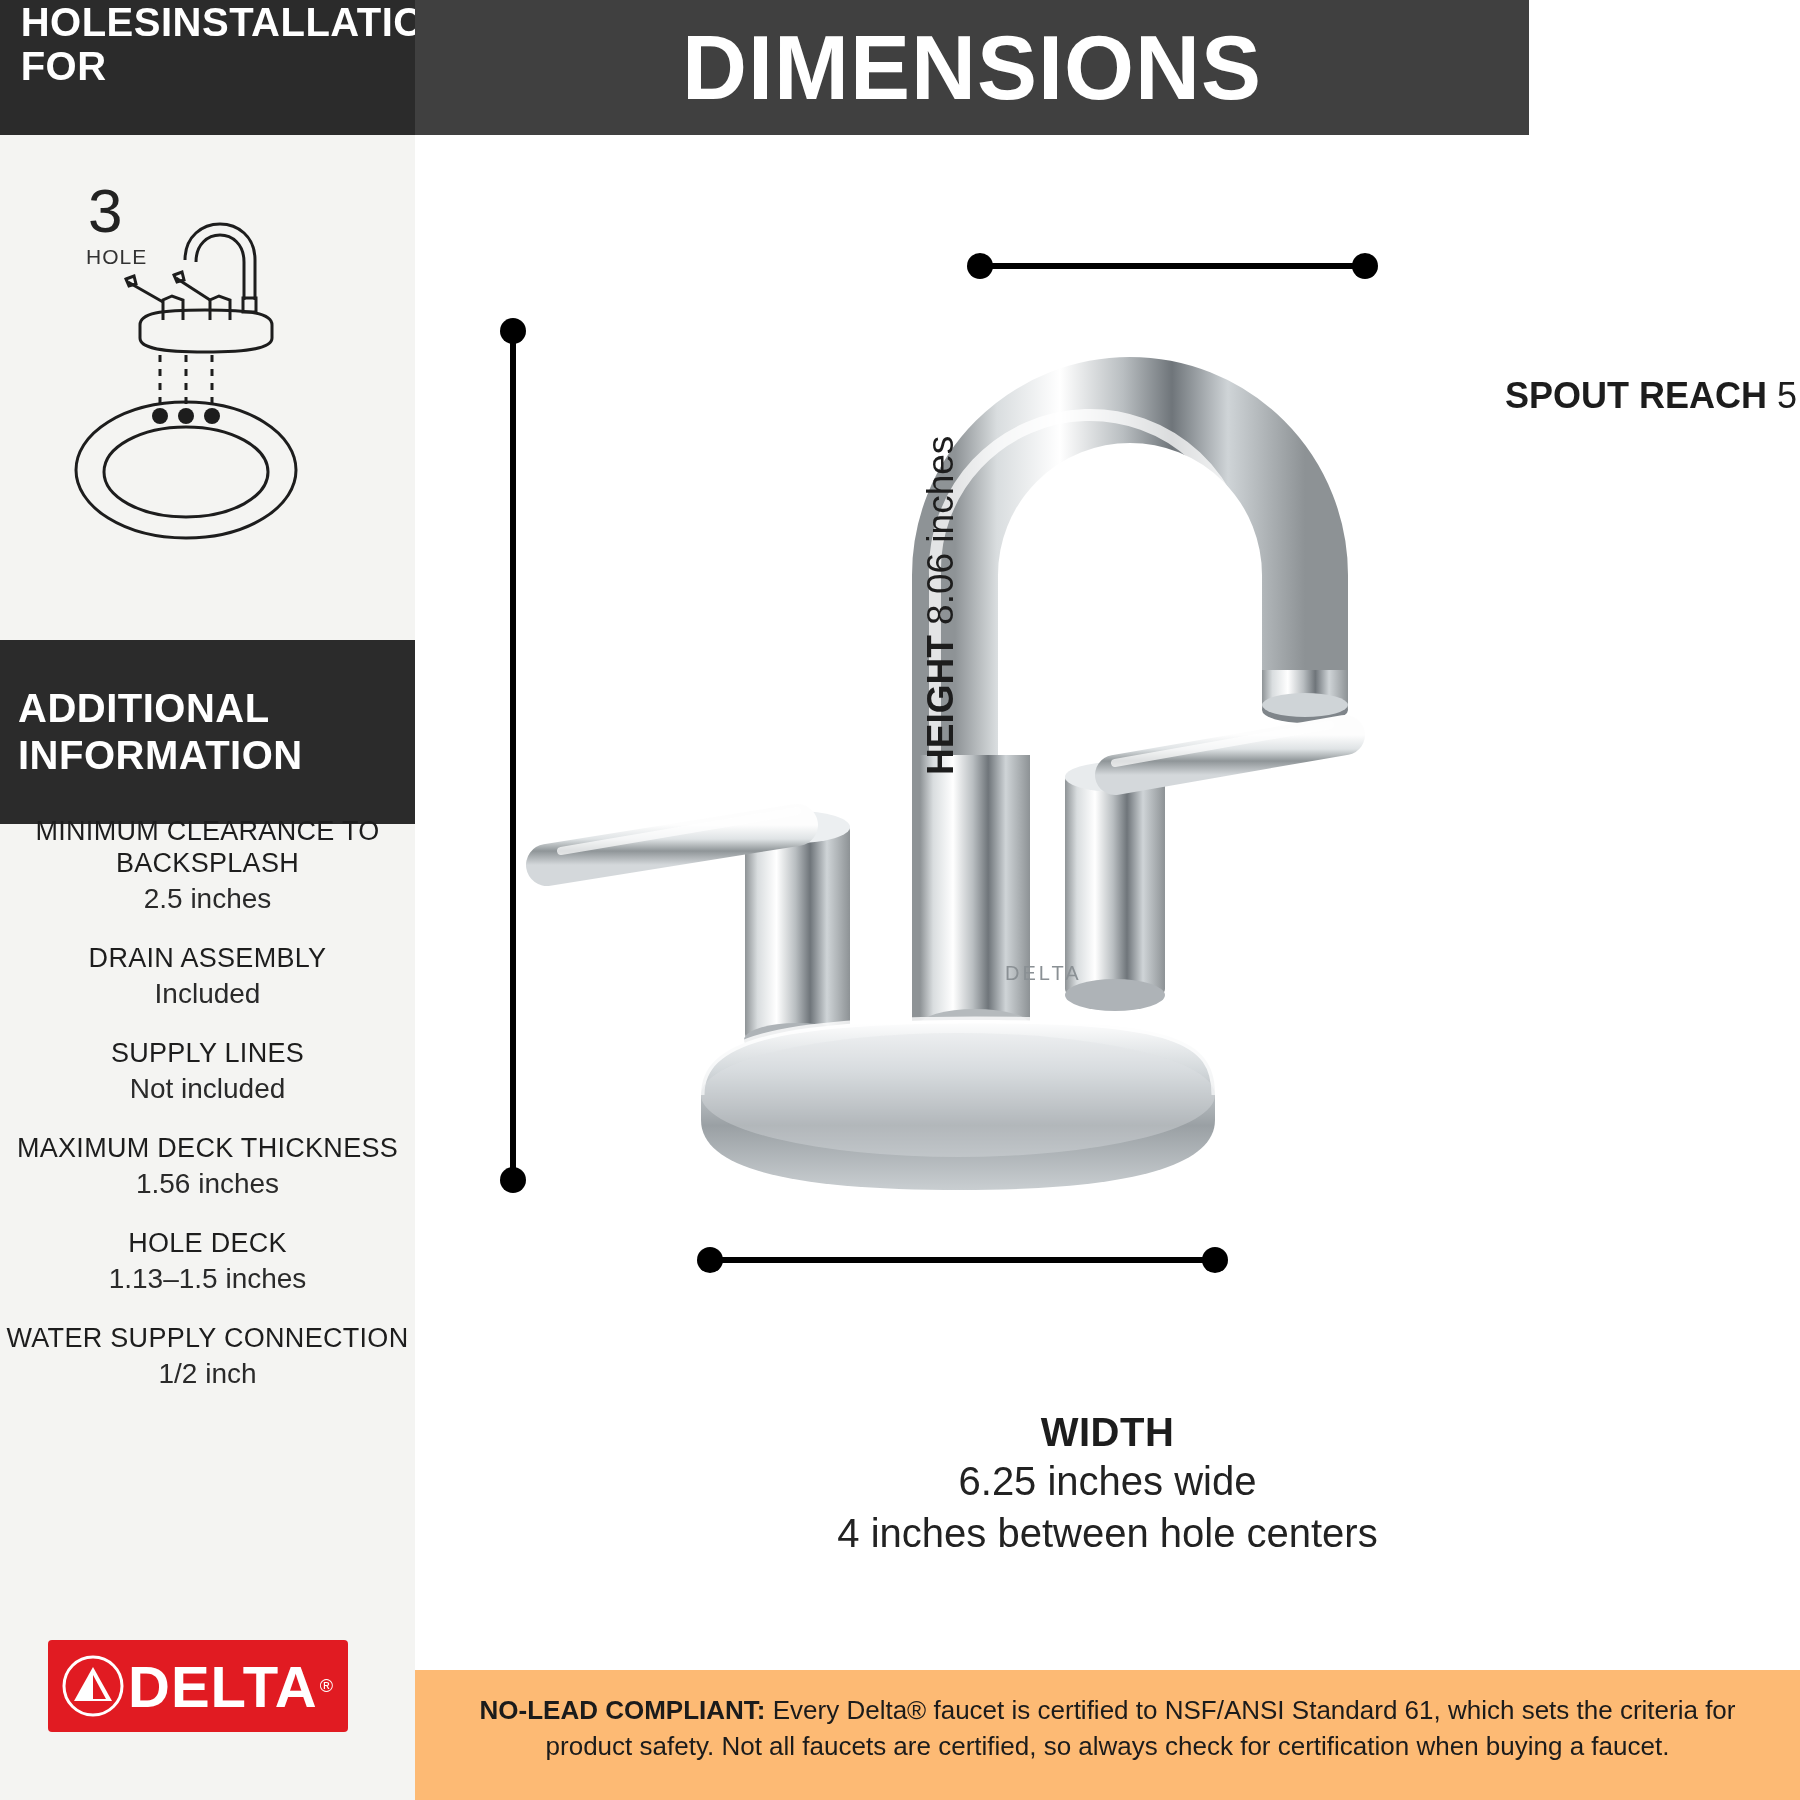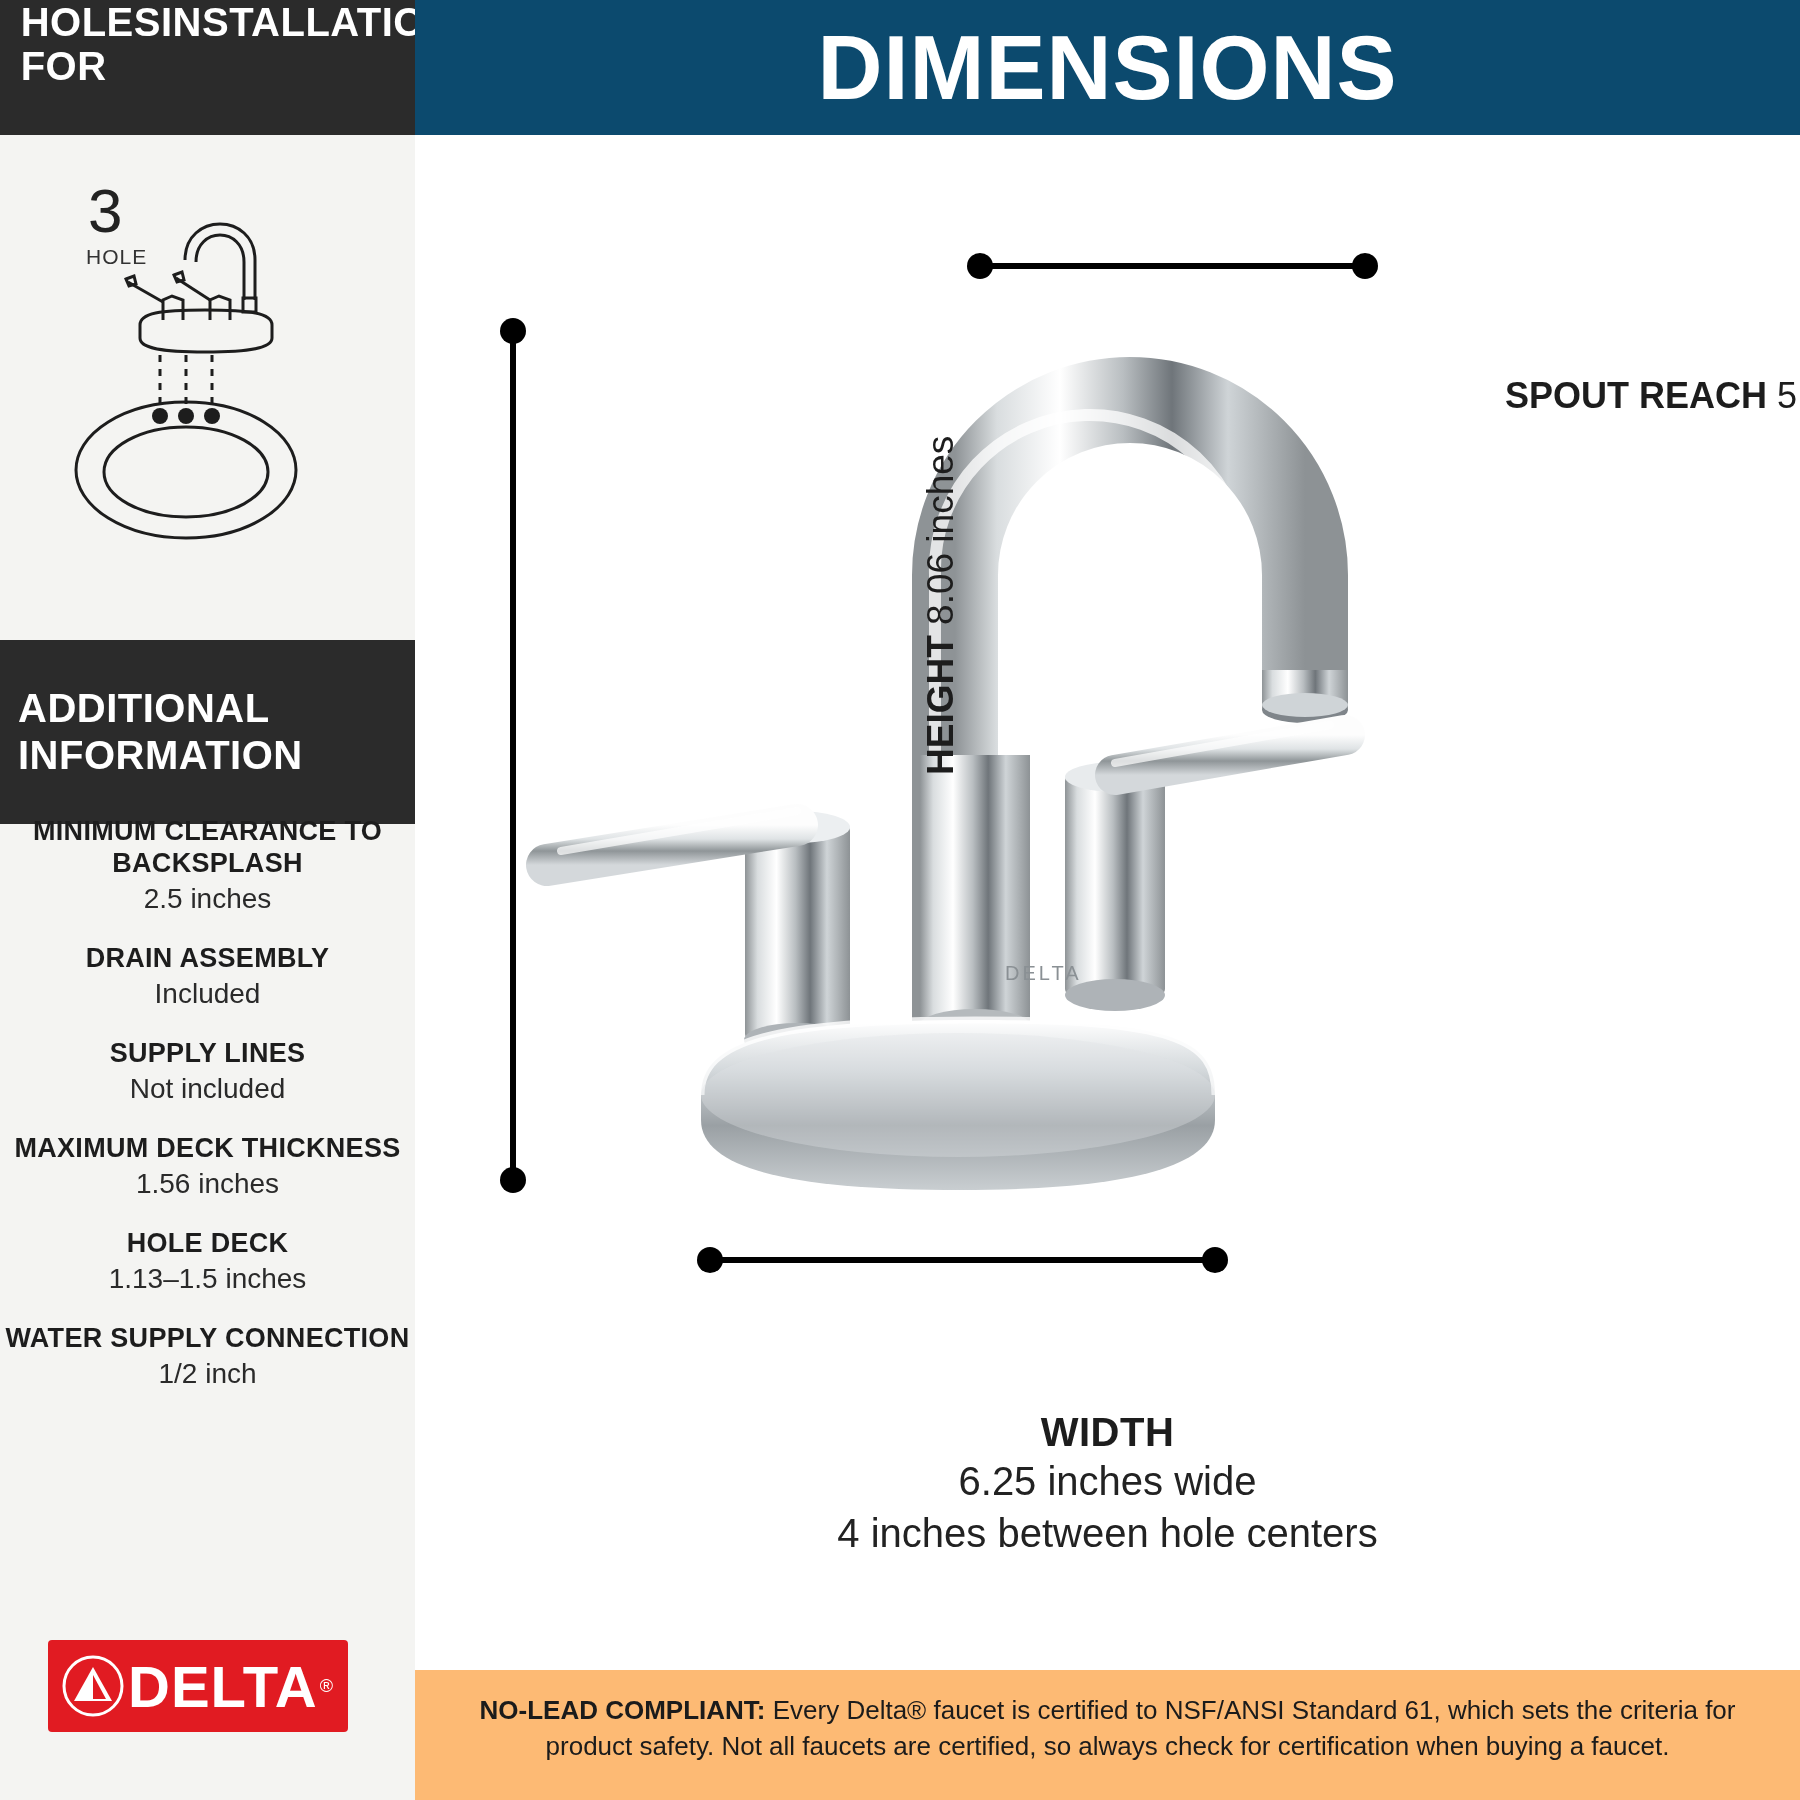--- a/index.html
+++ b/index.html
@@ -50,21 +50,21 @@
     font-size:21px;color:#333;letter-spacing:1px;
   }
 
   
   .info-list{
     position:absolute;left:0;top:815px;width:415px;
     text-align:center;
   }
   .info-item{margin-bottom:26px;}
   .info-label{
-    font-weight:bold;font-size:27px;line-height:32px;color:#1d1d1d;
+    font-weight:normal;font-size:27px;line-height:32px;color:#1d1d1d;
     letter-spacing:0.3px;
   }
   .info-value{
     font-size:28px;line-height:35px;color:#2a2a2a;margin-top:2px;
   }
 
   
   .delta-logo{
     position:absolute;left:48px;top:1640px;width:300px;height:92px;
     background:#e11b22;border-radius:4px;
@@ -76,22 +76,22 @@
   .delta-logo .word{
     color:#fff;font-weight:bold;font-size:58px;letter-spacing:1px;
     margin-left:4px;
   }
   .delta-logo .reg{
     color:#fff;font-size:18px;vertical-align:super;margin-left:2px;
   }
 
   
   .hdr-dim{
-    position:absolute;left:415px;top:0;width:1385px;height:135px;
-    background:#0c4a6e;
+    position:absolute;left:415px;top:0;width:1114px;height:135px;
+    background:#404040;
     display:flex;align-items:center;justify-content:center;
   }
   .hdr-dim span{
     color:#fff;font-weight:bold;font-size:90px;letter-spacing:1px;
     line-height:92px;
   }
 
   
   .main{
     position:absolute;left:415px;top:135px;width:1385px;height:1535px;

